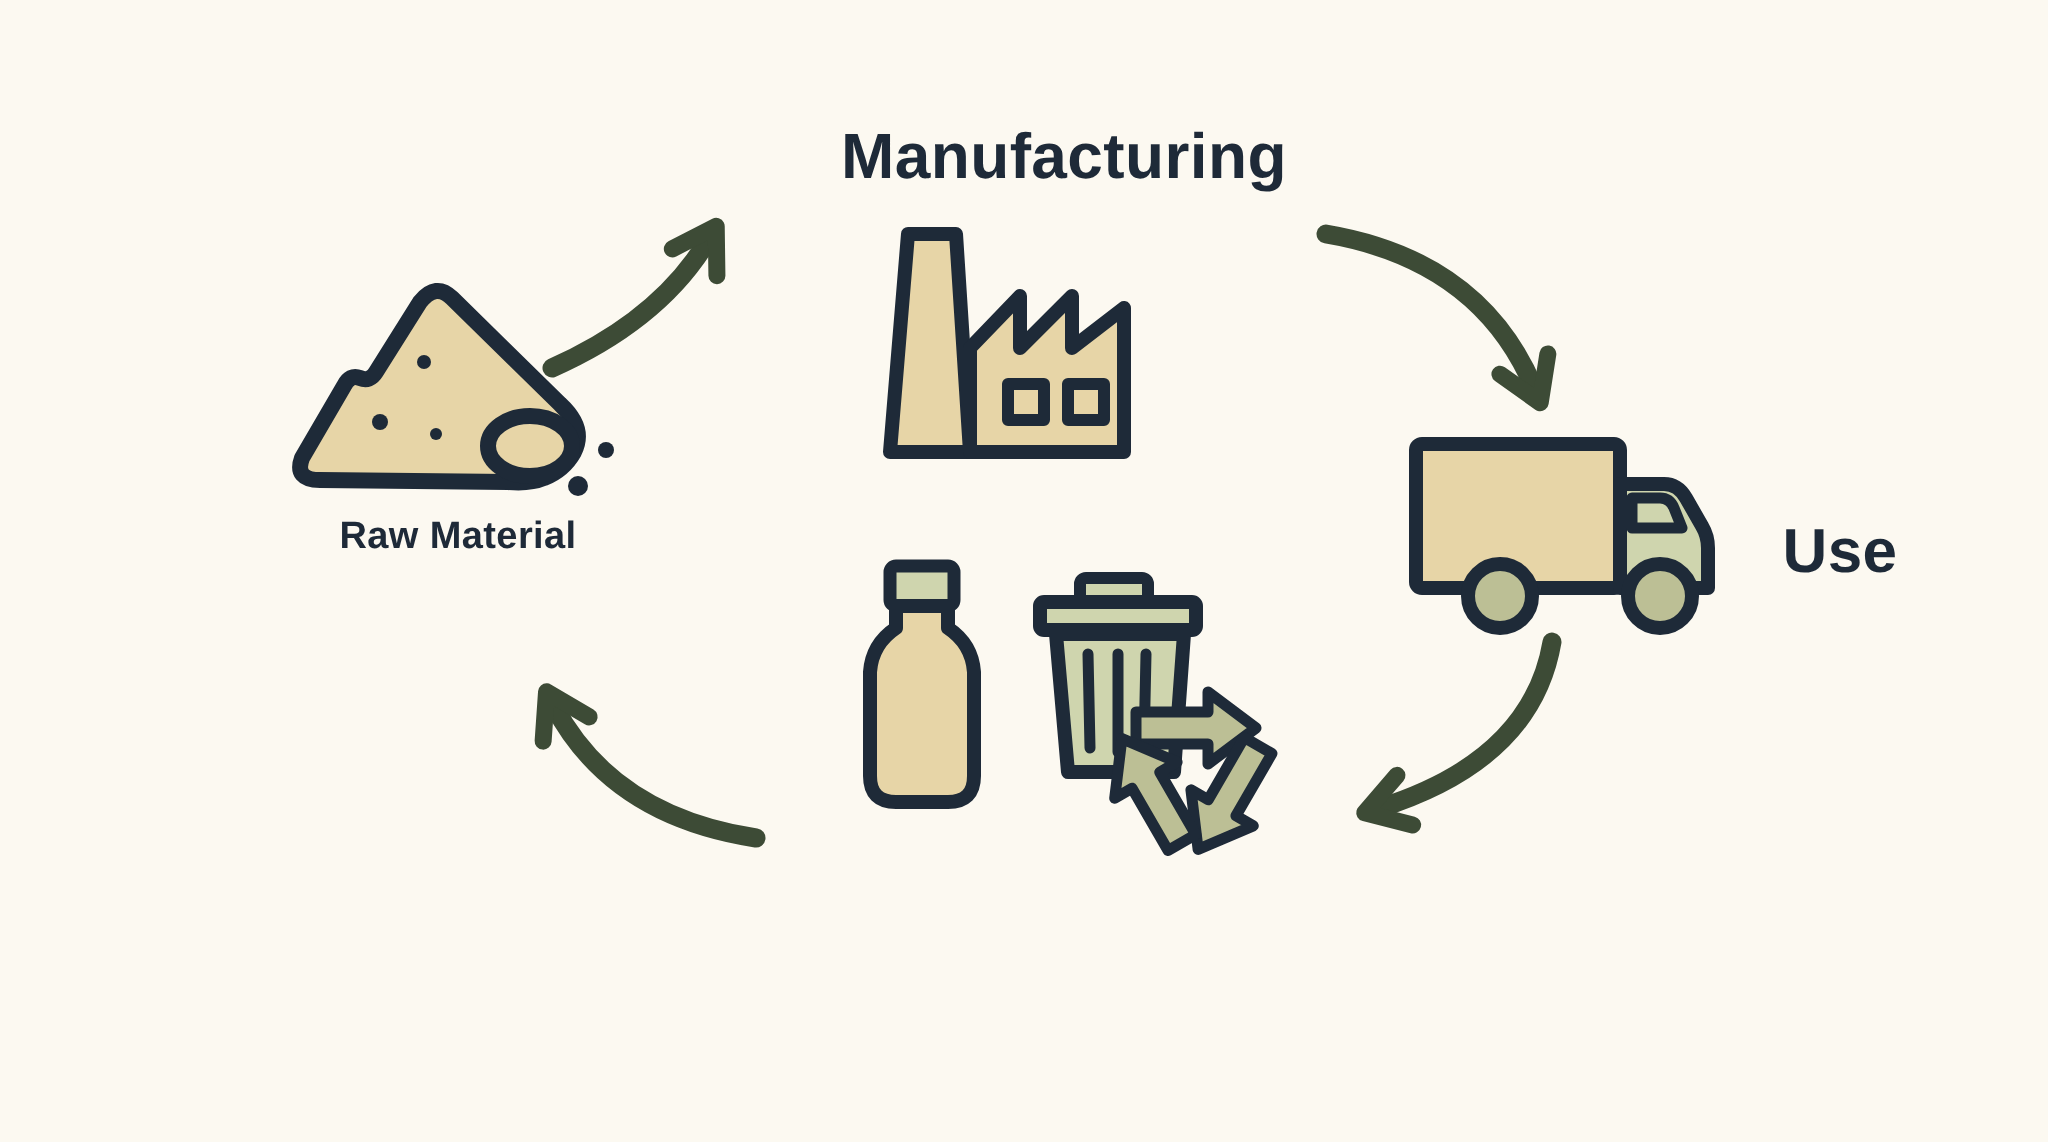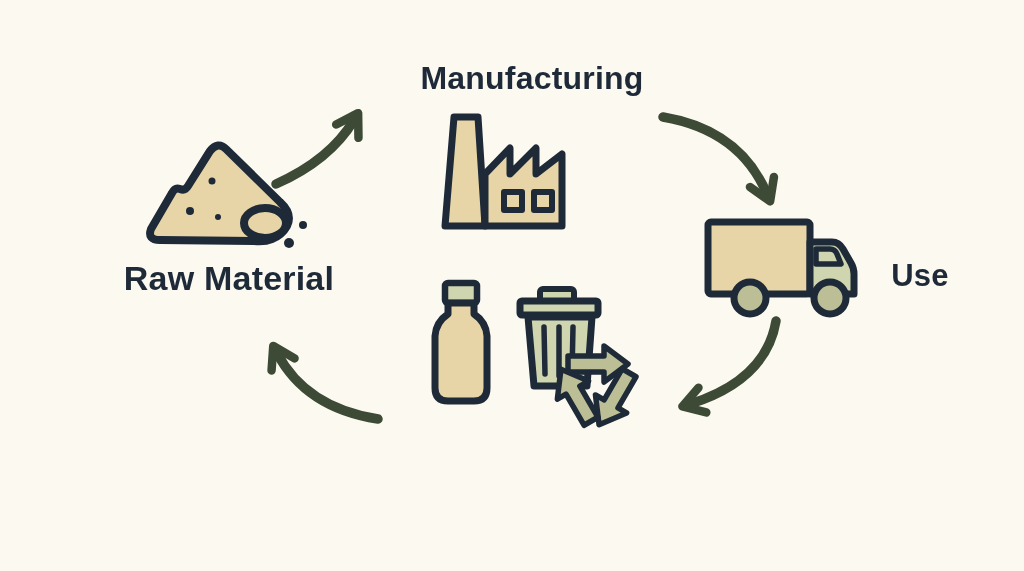--- a/index.html
+++ b/index.html
@@ -22,21 +22,21 @@
   .label{
     position:absolute;
     transform:translateX(-50%);
     color:var(--ink);
     font-weight:700;
     text-align:center;
     white-space:nowrap;
     letter-spacing:.2px;
   }
   .lbl-manufacturing{left:532px;top:60px;font-size:32px;}
-  .lbl-raw{left:229px;top:256px;font-size:34px;line-height:1.34;white-space:normal;width:260px;}
+  .lbl-raw{left:229px;top:256px;font-size:19px;line-height:1.34;white-space:normal;width:260px;}
   .lbl-use{left:920px;top:258px;font-size:31px;text-align:center;}
   .lbl-eol{left:535px;top:422px;font-size:30px;line-height:1.36;}
   .icon{position:absolute;}
   .ic-factory{left:438px;top:110px;}
   .ic-pile{left:142px;top:136px;}
   .ic-truck{left:698px;top:210px;}
   .ic-bottle{left:426px;top:278px;}
   .ic-trash{left:508px;top:284px;}
   .arrows{position:absolute;left:0;top:0;pointer-events:none;}
   .flow{stroke:var(--arrow);stroke-width:9.5;fill:none;stroke-linecap:round;}

